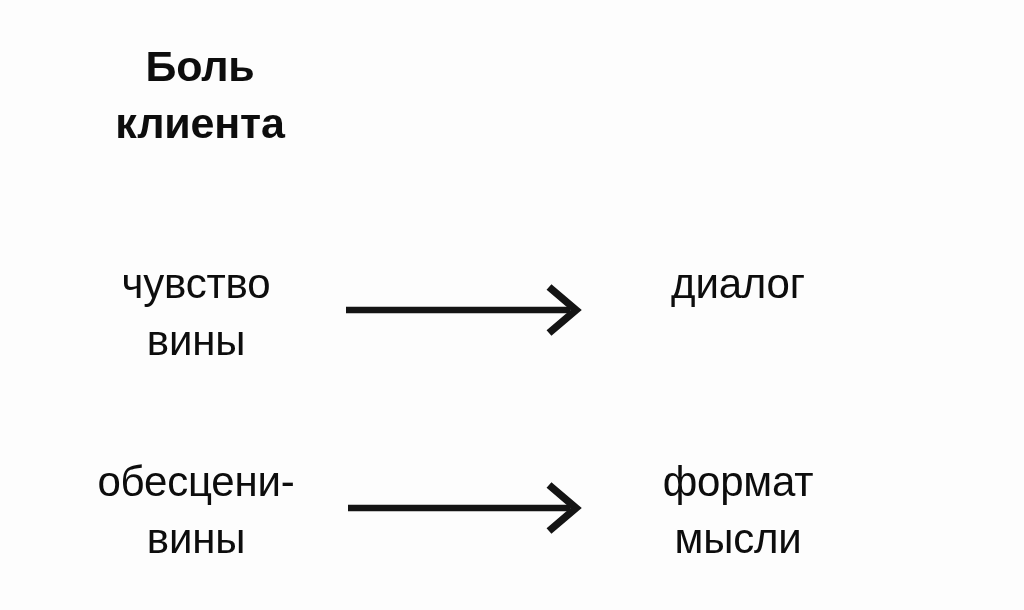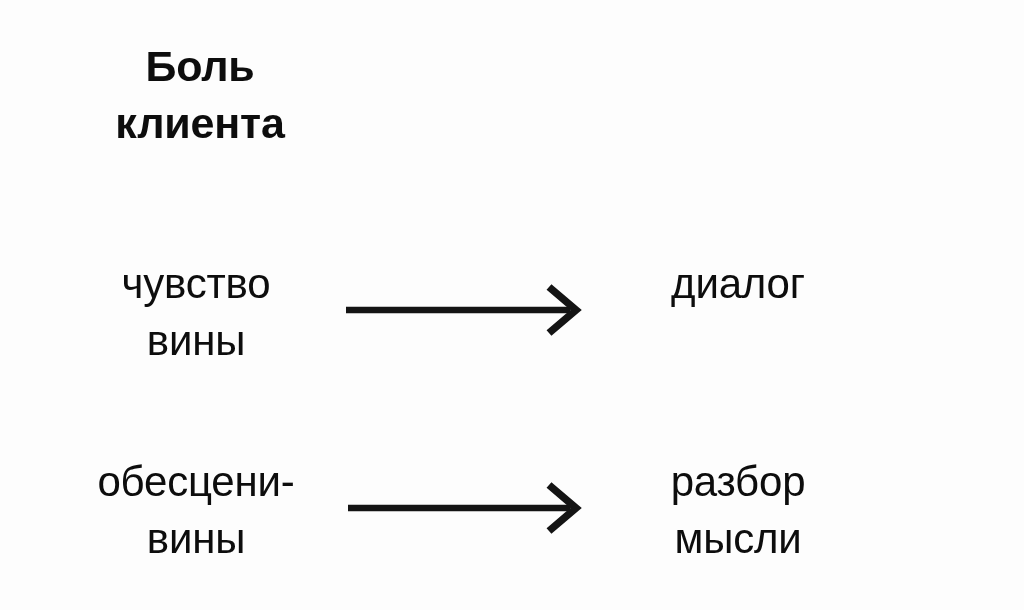--- a/index.html
+++ b/index.html
@@ -129,17 +129,17 @@
     <div class="cell-text cell-left">обесцени-
 вины</div>
 
     <div class="arrow">
       <svg viewBox="0 0 240 62" xmlns="http://www.w3.org/2000/svg">
         <line class="arrow-stroke" x1="4" y1="31" x2="226" y2="31"></line>
         <polyline class="arrow-head" points="205,8 232,31 205,54"></polyline>
       </svg>
     </div>
 
-    <div class="cell-text cell-right">разбор
+    <div class="cell-text cell-right">формат
 мысли</div>
   </div>
 
 </div>
 
 </body></html>

